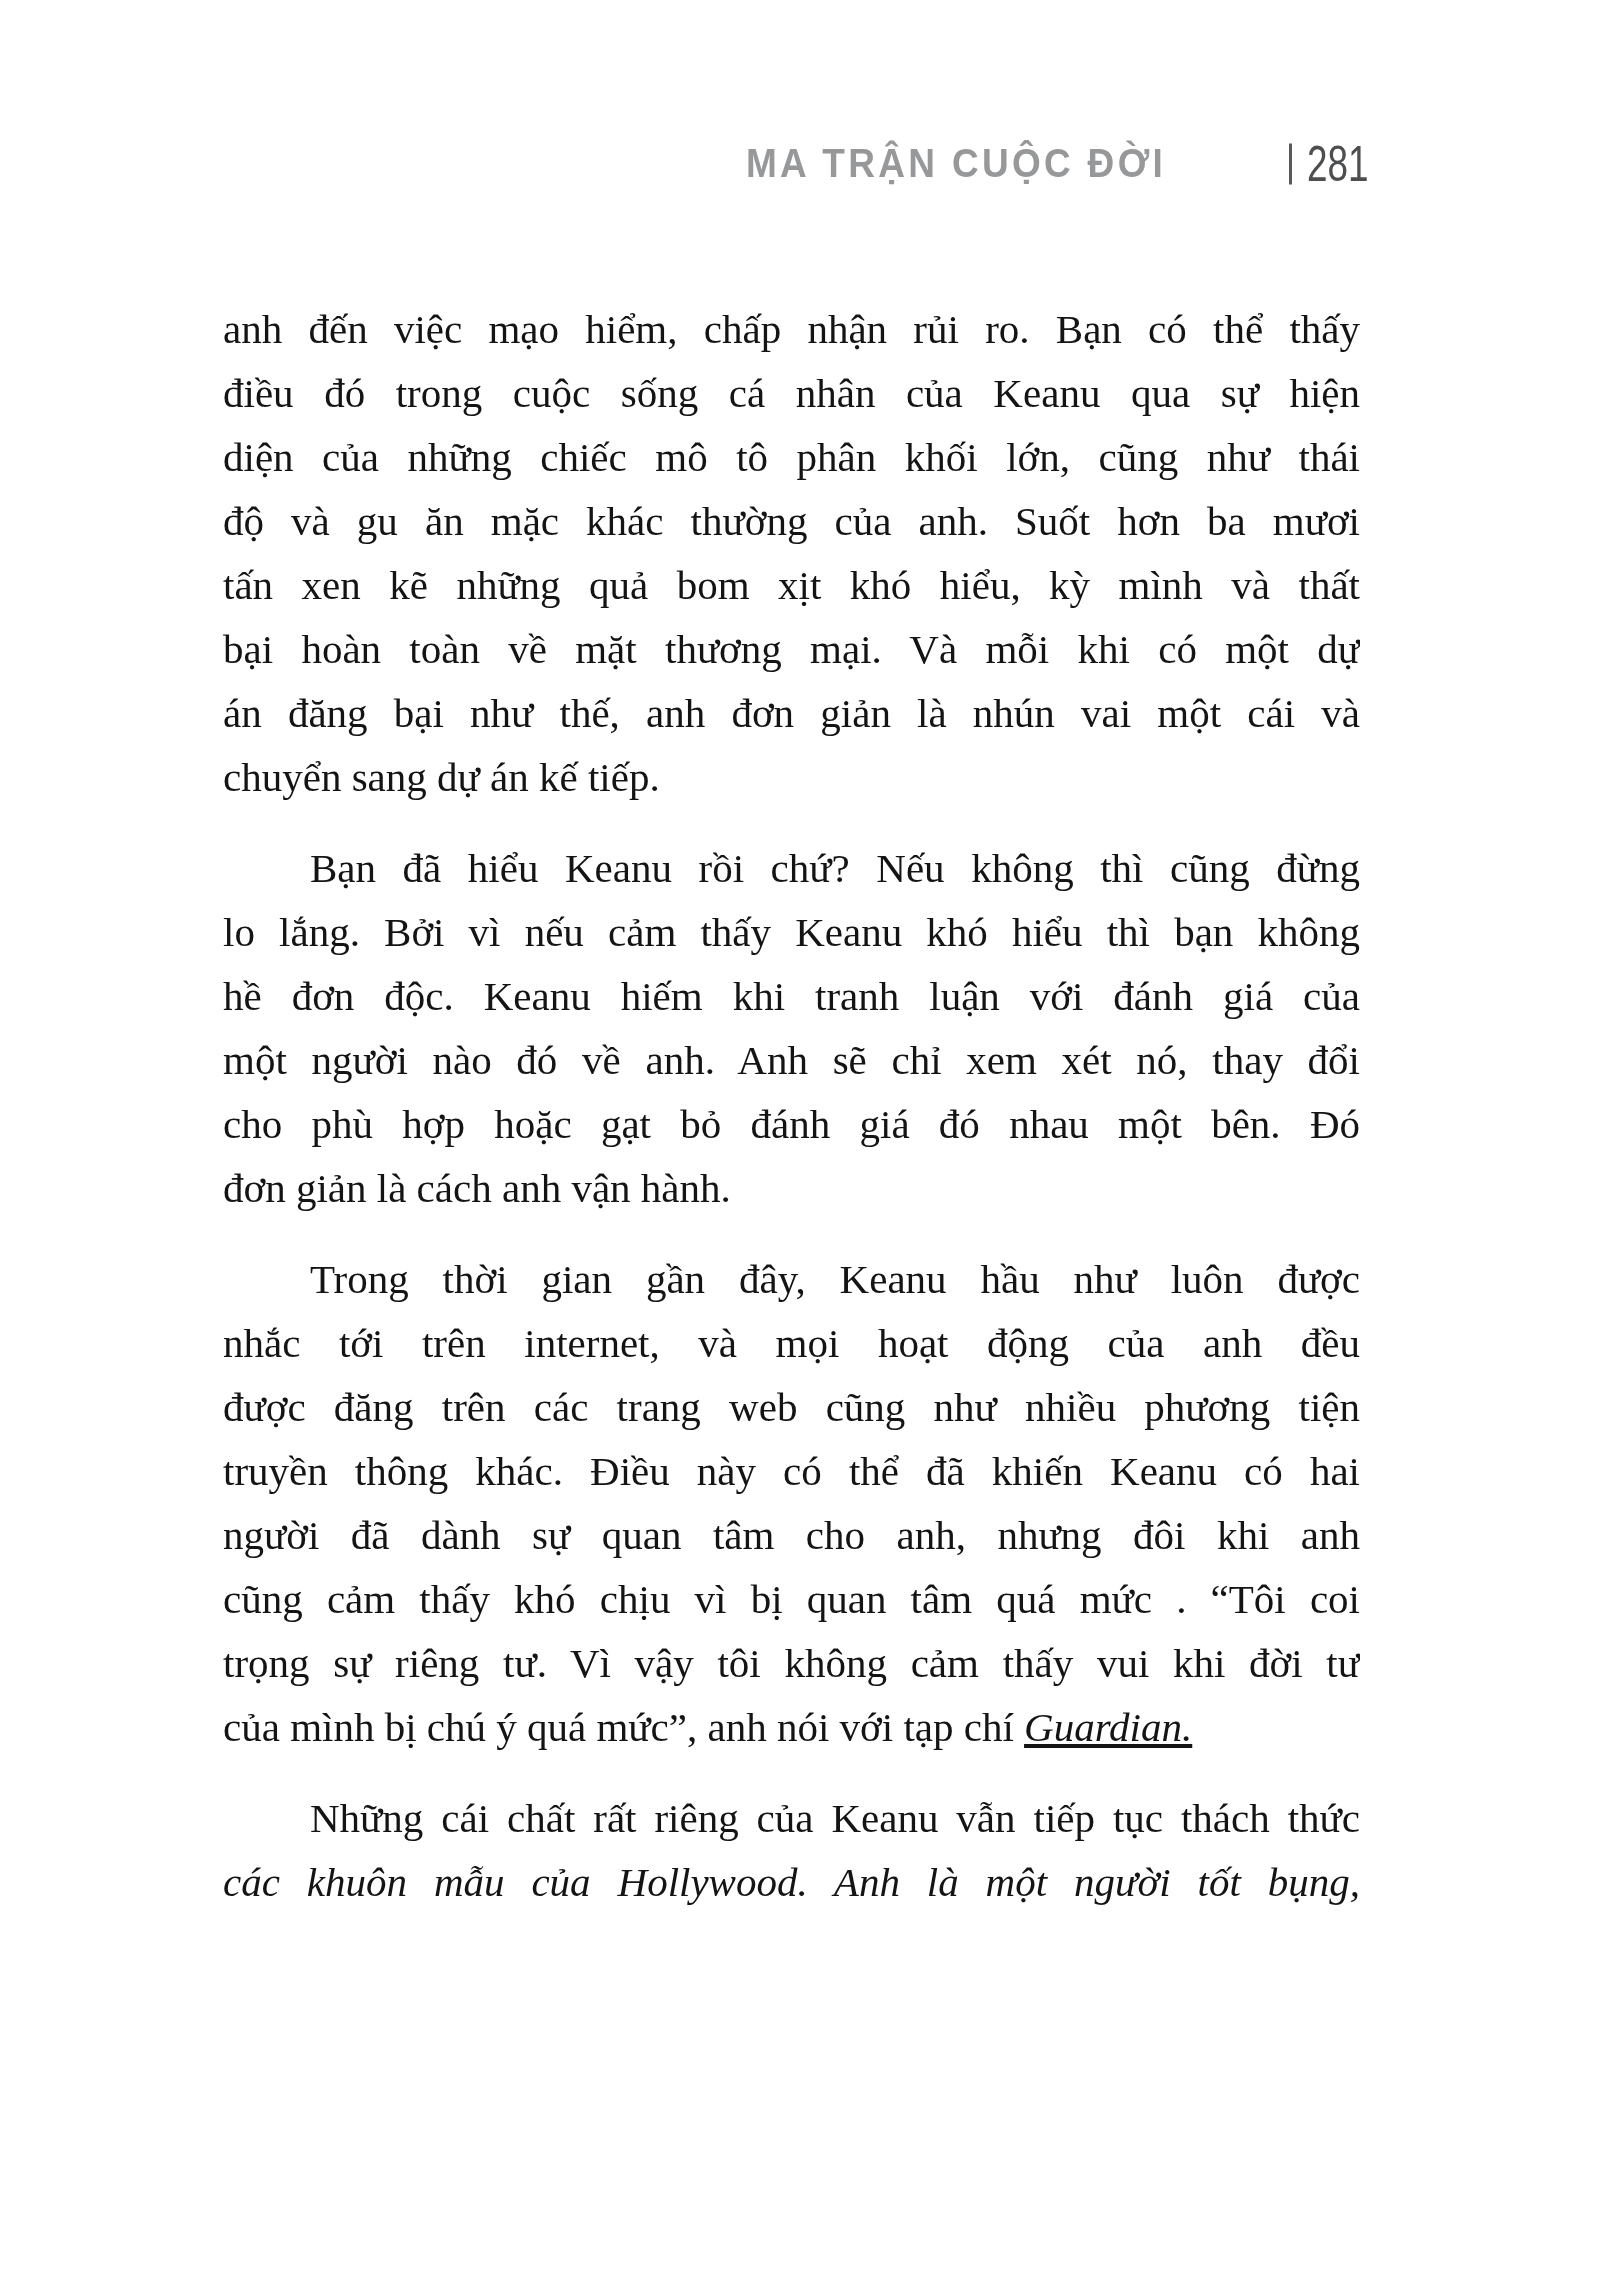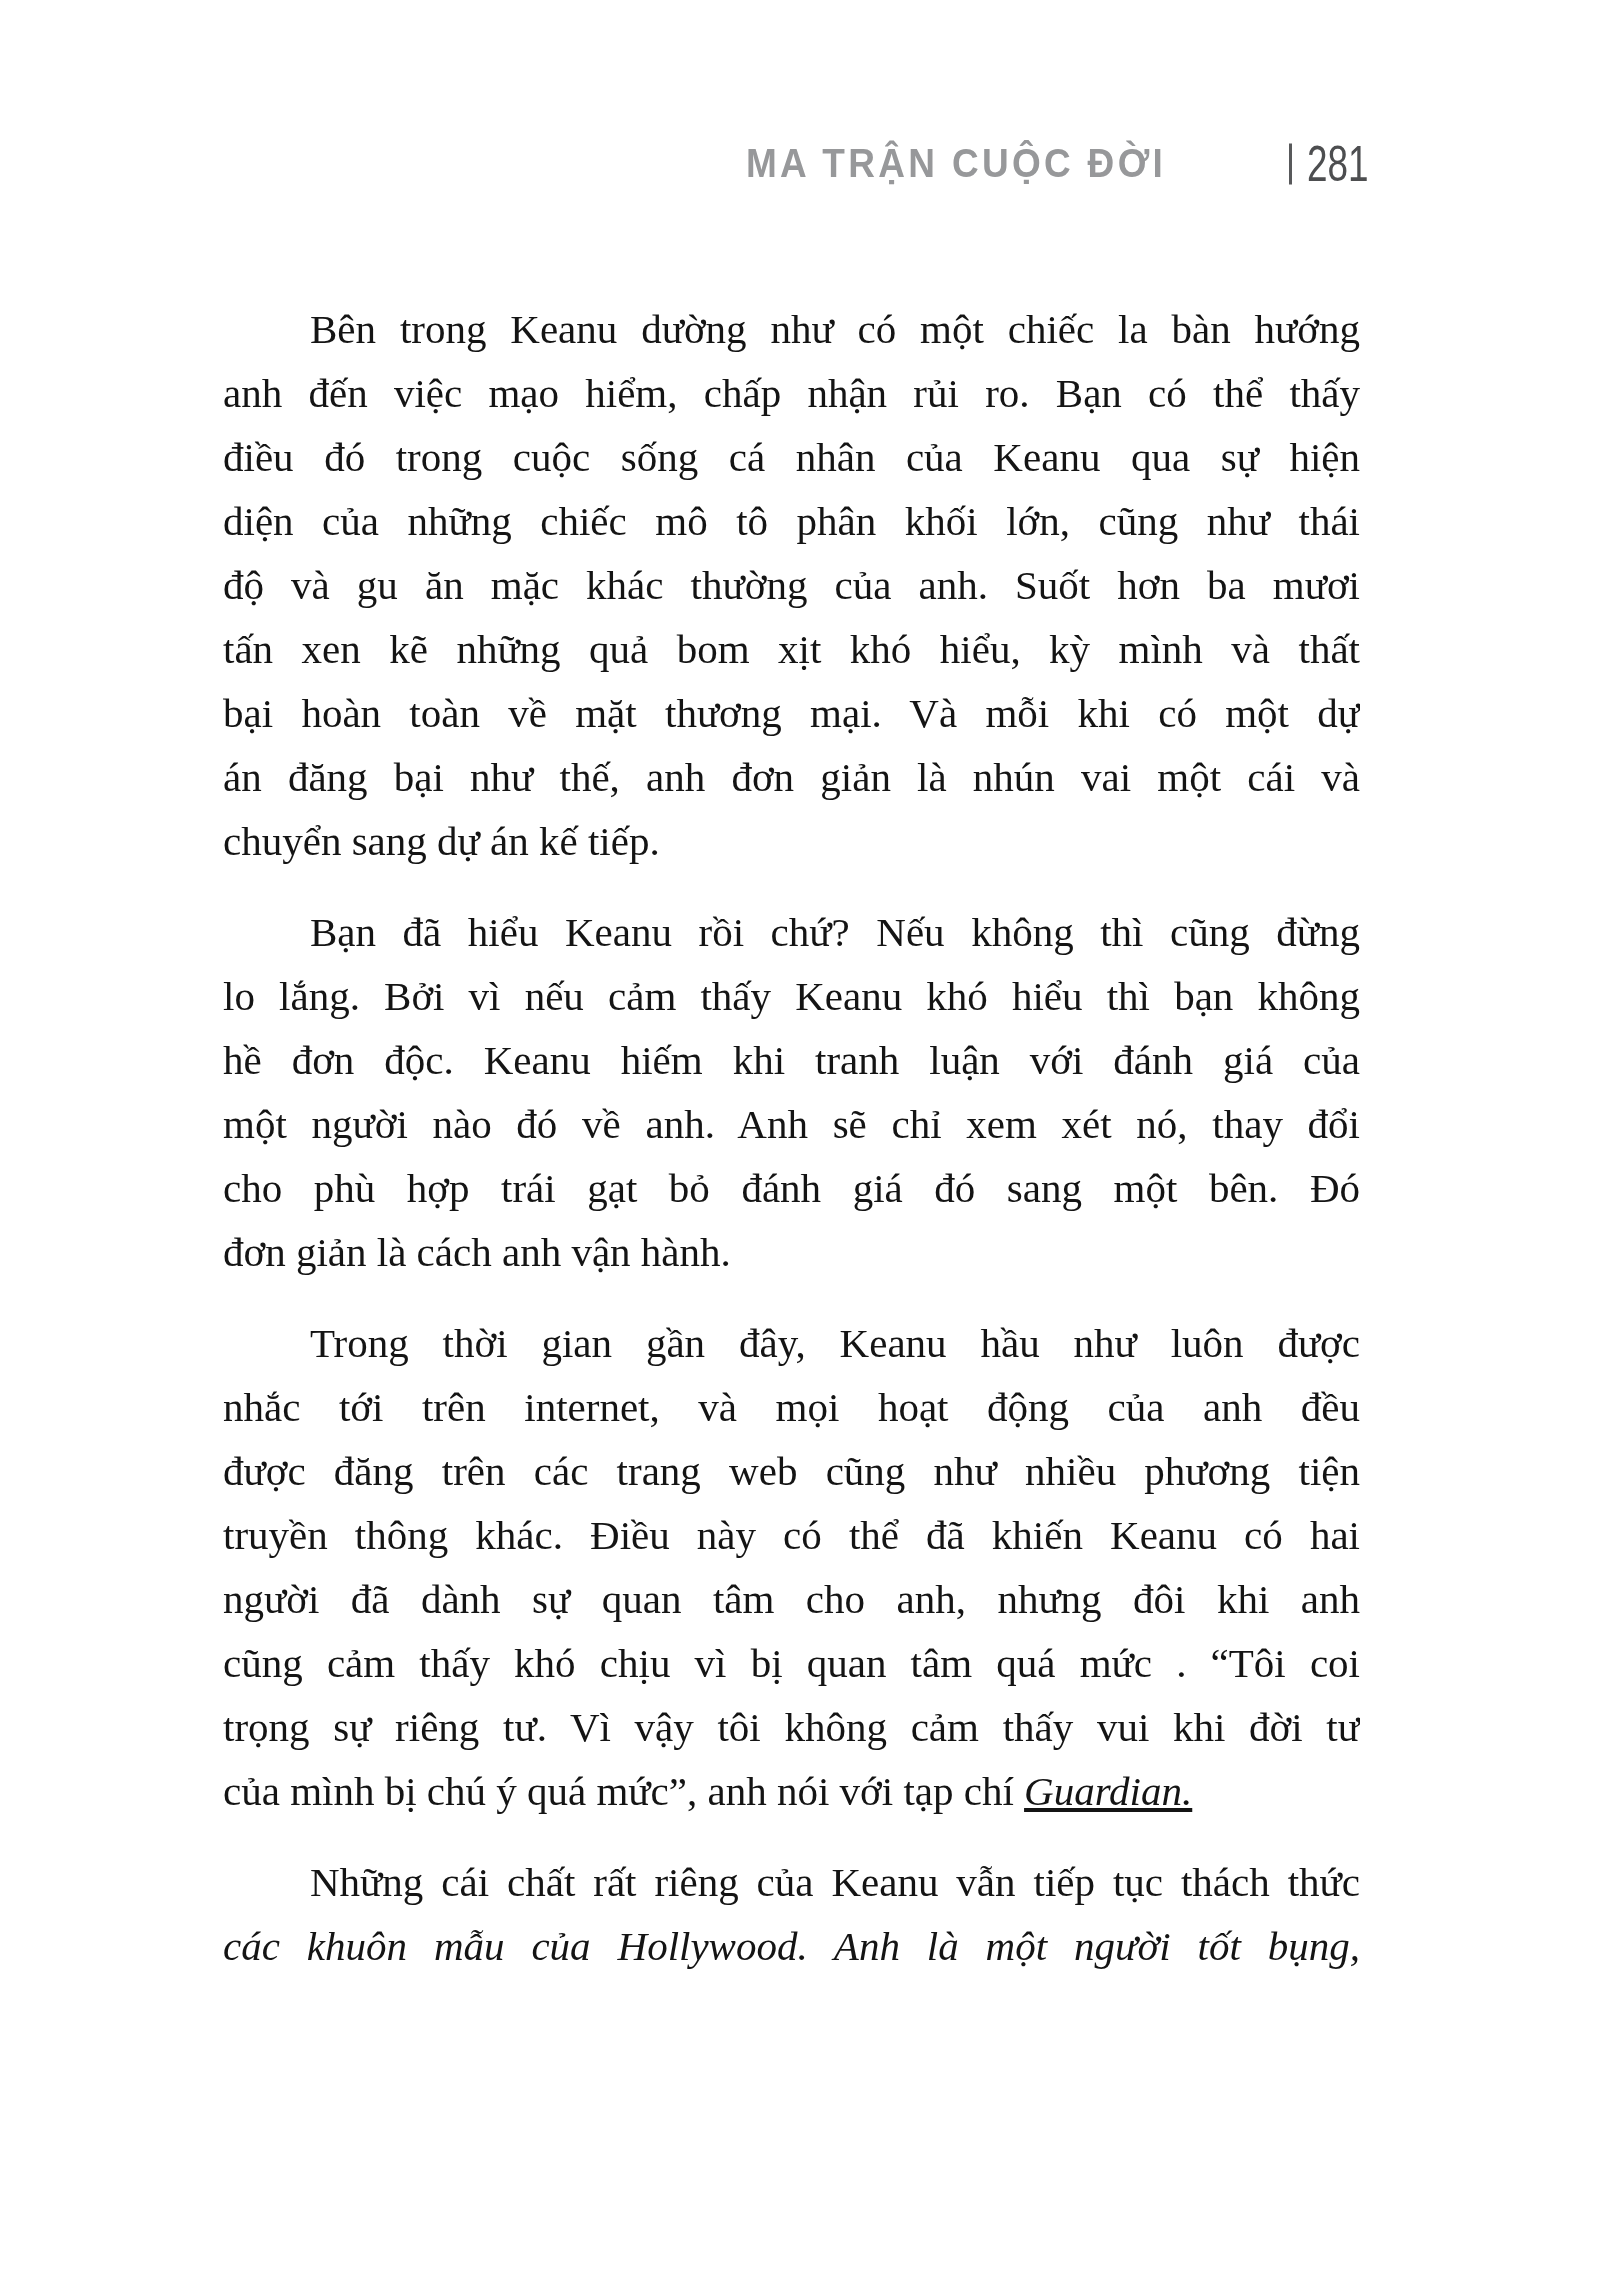--- a/index.html
+++ b/index.html
@@ -91,36 +91,35 @@
 <div id="page">
 
   <div id="running-header">
     <div id="book-title">MA TRẬN CUỘC ĐỜI</div>
     <div id="header-divider"></div>
     <div id="page-number">281</div>
   </div>
 
   <div id="body-text">
       <div class="para">
-        <div class="line first">Bên trong Keanu dường như có một chiếc la bàn hướng</div>
         <div class="line">anh đến việc mạo hiểm, chấp nhận rủi ro. Bạn có thể thấy</div>
         <div class="line">điều đó trong cuộc sống cá nhân của Keanu qua sự hiện</div>
         <div class="line">diện của những chiếc mô tô phân khối lớn, cũng như thái</div>
         <div class="line">độ và gu ăn mặc khác thường của anh. Suốt hơn ba mươi</div>
         <div class="line">tấn xen kẽ những quả bom xịt khó hiểu, kỳ mình và thất</div>
         <div class="line">bại hoàn toàn về mặt thương mại. Và mỗi khi có một dự</div>
         <div class="line">án đăng bại như thế, anh đơn giản là nhún vai một cái và</div>
         <div class="line last">chuyển sang dự án kế tiếp.</div>
       </div>
       <div class="para">
         <div class="line first">Bạn đã hiểu Keanu rồi chứ? Nếu không thì cũng đừng</div>
         <div class="line">lo lắng. Bởi vì nếu cảm thấy Keanu khó hiểu thì bạn không</div>
         <div class="line">hề đơn độc. Keanu hiếm khi tranh luận với đánh giá của</div>
         <div class="line">một người nào đó về anh. Anh sẽ chỉ xem xét nó, thay đổi</div>
-        <div class="line">cho phù hợp trái gạt bỏ đánh giá đó sang một bên. Đó</div>
+        <div class="line">cho phù hợp hoặc gạt bỏ đánh giá đó nhau một bên. Đó</div>
         <div class="line last">đơn giản là cách anh vận hành.</div>
       </div>
       <div class="para">
         <div class="line first">Trong thời gian gần đây, Keanu hầu như luôn được</div>
         <div class="line">nhắc tới trên internet, và mọi hoạt động của anh đều</div>
         <div class="line">được đăng trên các trang web cũng như nhiều phương tiện</div>
         <div class="line">truyền thông khác. Điều này có thể đã khiến Keanu có hai</div>
         <div class="line">người đã dành sự quan tâm cho anh, nhưng đôi khi anh</div>
         <div class="line">cũng cảm thấy khó chịu vì bị quan tâm quá mức . “Tôi coi</div>
         <div class="line">trọng sự riêng tư. Vì vậy tôi không cảm thấy vui khi đời tư</div>

